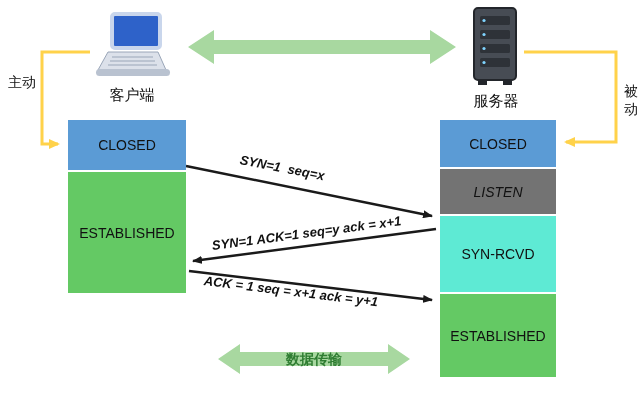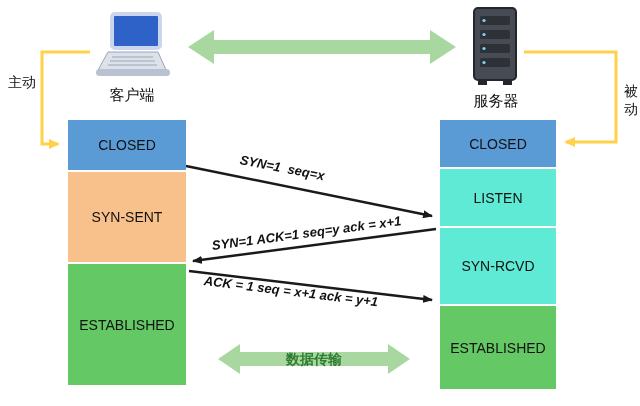--- a/index.html
+++ b/index.html
@@ -81,33 +81,30 @@
   <div class="device-label" style="left:86px;top:86px;width:92px;">客户端</div>
   <div class="device-label" style="left:450px;top:92px;width:92px;">服务器</div>
 
   <div class="role-label" style="left:8px;top:74px;">主动</div>
   <div class="role-label" style="left:584px;top:83px;margin-left:40px;">被动</div>
 
   <div class="state-col" style="left:68px;top:120px;width:118px;">
     <div class="state" style="height: 50px; background: rgb(91, 155, 213);">
         <span>CLOSED</span>
       </div>
-    <div class="state" style="height: 92px; background: rgb(248, 192, 138);">
-        <span>SYN-SENT</span>
-      </div>
     <div class="state" style="height: 123px; background: rgb(100, 201, 100);">
         <span>ESTABLISHED</span>
       </div>
   </div>
 
   <div class="state-col" style="left:440px;top:120px;width:116px;">
     <div class="state" style="height: 47px; background: rgb(91, 155, 213);">
         <span>CLOSED</span>
       </div>
-    <div class="state" style="height: 59px; background: #5eead4;">
+    <div class="state" style="height: 47px; background: #737373; font-style: italic;">
         <span>LISTEN</span>
       </div>
     <div class="state" style="height: 78px; background: #5eead4;">
         <span>SYN-RCVD</span>
       </div>
     <div class="state" style="height: 85px; background: rgb(100, 201, 100);">
         <span>ESTABLISHED</span>
       </div>
   </div>
 

